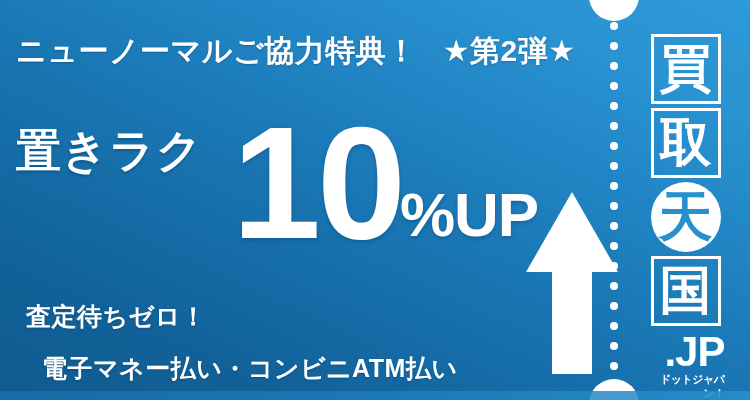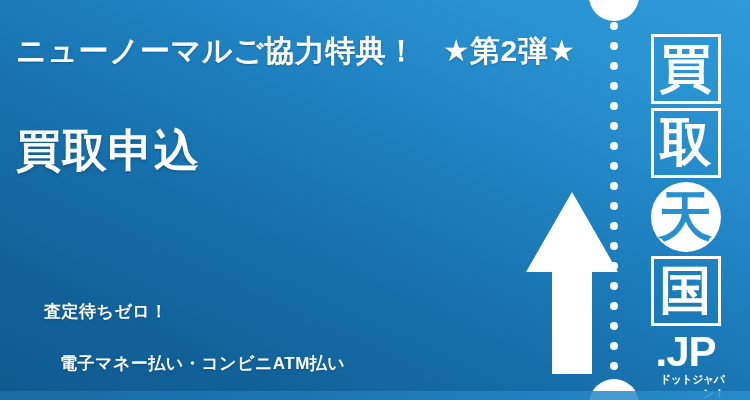--- a/index.html
+++ b/index.html
@@ -116,23 +116,23 @@
     left: 508px;
     top: 82px;
     width: 96px;
     height: 186px;
   }
   .arrow svg { display: block; width: 100%; height: 100%; }
 
   
   .subline {
     position: absolute;
-    left: 44px;
-    color: #ffffff;
-    font-size: 17px;
+    left: 26px;
+    color: #ffffff;
+    font-size: 25px;
     font-weight: bold;
     letter-spacing: .5px;
     white-space: nowrap;
     text-shadow: 0 1px 2px rgba(0,40,75,.30);
   }
   .subline.l1 { top: 300px; }
   .subline.l2 { top: 352px; margin-left: 16px; }
 
   
   .perf {
@@ -208,21 +208,21 @@
     text-align: center;
     font-family: "DejaVu Sans", "Liberation Sans", sans-serif;
   }
   .dotjp {
     margin-top: 6px;
     color: #ffffff;
     font-size: 42px;
     font-weight: bold;
     line-height: 40px;
     letter-spacing: -1px;
-    text-align: center;
+    text-align: right;
   }
   .dotjp-sub {
     color: #ffffff;
     font-size: 11px;
     font-weight: bold;
     line-height: 14px;
     letter-spacing: -.5px;
     text-align: right;
   }
 </style>
@@ -233,23 +233,27 @@
 
   <div class="left-col">
 
     <div class="headline">
       <span>ニューノーマルご協力特典！</span><span class="gap"></span><span>★第2弾★</span>
     </div>
 
     <div class="offer">
 
       <div class="jp-stack">
-        <div>買取申込</div>
+        <div>置きラク</div>
       </div>
 
+      <div class="percent-wrap">
+        <span class="big-number">10</span>
+        <span class="pct-up">%UP</span>
+      </div>
 
       <div class="arrow">
         <svg viewBox="0 0 96 186" xmlns="http://www.w3.org/2000/svg" aria-hidden="true">
           <path d="M48 2 L94 82 L68 82 L68 184 L28 184 L28 82 L2 82 Z" fill="#ffffff"></path>
         </svg>
       </div>
 
     </div>
 
     <div class="subline l1">査定待ちゼロ！</div>

